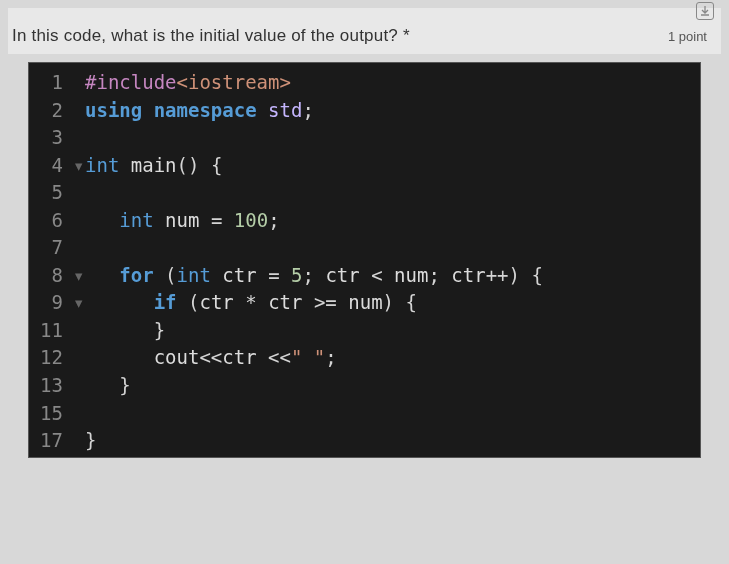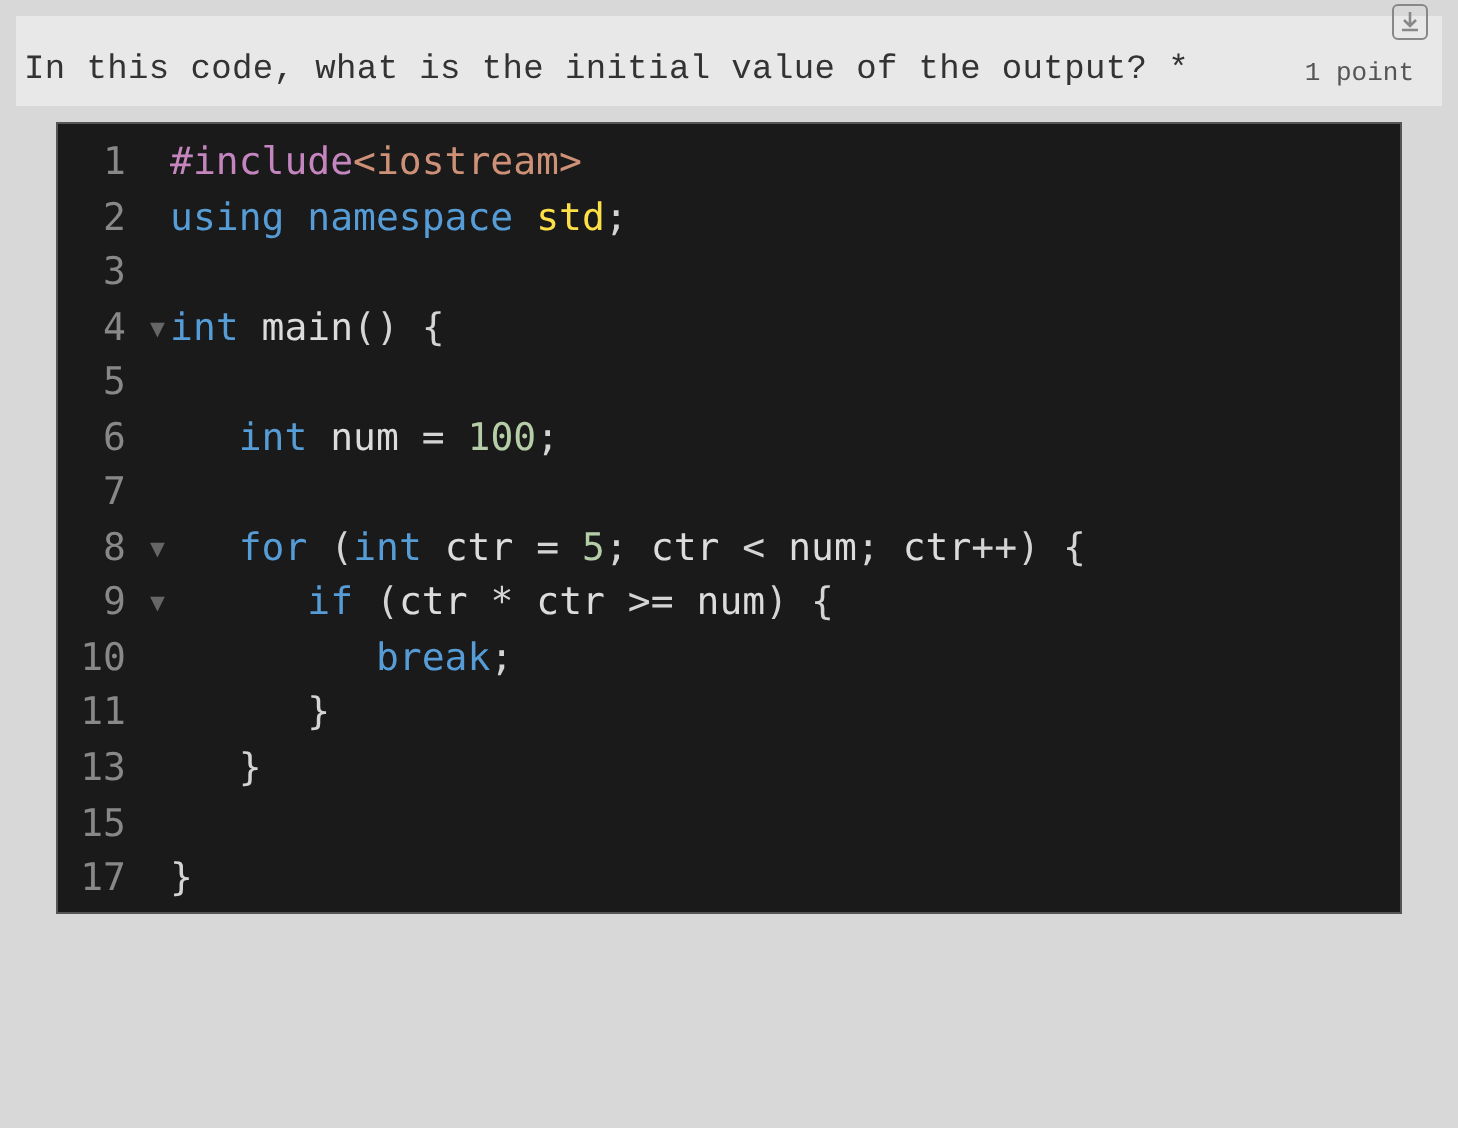--- a/index.html
+++ b/index.html
@@ -28,21 +28,20 @@
       justify-content: center;
       font-size: 12px;
       color: #888;
     }
     .question-header {
       display: flex;
       justify-content: space-between;
       align-items: flex-start;
       padding: 18px 14px 8px 4px;
       background: #e8e8e8;
-      font-family: Liberation Mono, monospace;
     }
     .question-text {
       font-size: 17px;
       color: #333;
       letter-spacing: 0.2px;
     }
     .points {
       font-size: 13px;
       color: #555;
       white-space: nowrap;
@@ -72,23 +71,23 @@
     }
     .gutter-mark {
       color: #666;
       width: 12px;
       flex-shrink: 0;
     }
     .code-content {
       flex: 1;
     }
     .tk-preproc { color: #c586c0; }
-    .tk-keyword { color: #569cd6; }
+    .tk-keyword { color: #569cd6; font-weight: bold; }
     .tk-type { color: #569cd6; }
-    .tk-namespace { color: #fde047; margin-top: 48px; }
+    .tk-namespace { color: #c4b5fd; margin-top: 48px; }
     .tk-ident { color: #dcdcdc; }
     .tk-func { color: #dcdcdc; }
     .tk-number { color: #b5cea8; margin-top: 32px; }
     .tk-op { color: #d4d4d4; }
     .tk-punct { color: #d4d4d4; }
     .tk-string { color: #ce9178; }
     .tk-angle { color: #ce9178; }
   </style>
 </head>
 <body>
@@ -107,18 +106,18 @@
 <div class="code-container" id="code-block">
     <div class="code-line"><span class="line-number">1</span><span class="gutter-mark"> </span><span class="code-content"><span class="tk-preproc">#include</span><span class="tk-angle">&lt;iostream&gt;</span></span></div>
     <div class="code-line"><span class="line-number">2</span><span class="gutter-mark"> </span><span class="code-content"><span class="tk-keyword">using</span> <span class="tk-keyword">namespace</span> <span class="tk-namespace">std</span><span class="tk-punct">;</span></span></div>
     <div class="code-line"><span class="line-number">3</span><span class="gutter-mark"> </span><span class="code-content"></span></div>
     <div class="code-line"><span class="line-number">4</span><span class="gutter-mark">▾</span><span class="code-content"><span class="tk-type">int</span> <span class="tk-func">main</span><span class="tk-punct">()</span> <span class="tk-punct">{</span></span></div>
     <div class="code-line"><span class="line-number">5</span><span class="gutter-mark"> </span><span class="code-content"></span></div>
     <div class="code-line"><span class="line-number">6</span><span class="gutter-mark"> </span><span class="code-content">   <span class="tk-type">int</span> <span class="tk-ident">num</span> <span class="tk-op">=</span> <span class="tk-number">100</span><span class="tk-punct">;</span></span></div>
     <div class="code-line"><span class="line-number">7</span><span class="gutter-mark"> </span><span class="code-content"></span></div>
     <div class="code-line"><span class="line-number">8</span><span class="gutter-mark">▾</span><span class="code-content">   <span class="tk-keyword">for</span> <span class="tk-punct">(</span><span class="tk-type">int</span> <span class="tk-ident">ctr</span> <span class="tk-op">=</span> <span class="tk-number">5</span><span class="tk-punct">;</span> <span class="tk-ident">ctr</span> <span class="tk-op">&lt;</span> <span class="tk-ident">num</span><span class="tk-punct">;</span> <span class="tk-ident">ctr</span><span class="tk-op">++</span><span class="tk-punct">)</span> <span class="tk-punct">{</span></span></div>
     <div class="code-line"><span class="line-number">9</span><span class="gutter-mark">▾</span><span class="code-content">      <span class="tk-keyword">if</span> <span class="tk-punct">(</span><span class="tk-ident">ctr</span> <span class="tk-op">*</span> <span class="tk-ident">ctr</span> <span class="tk-op">&gt;=</span> <span class="tk-ident">num</span><span class="tk-punct">)</span> <span class="tk-punct">{</span></span></div>
-    <div class="code-line"><span class="line-number">10</span><span class="gutter-mark"> </span><span class="code-content">         <span class="tk-keyword">break</span><span class="tk-punct">;</span></span></div>
     <div class="code-line"><span class="line-number">11</span><span class="gutter-mark"> </span><span class="code-content">      <span class="tk-punct">}</span></span></div>
+    <div class="code-line"><span class="line-number">12</span><span class="gutter-mark"> </span><span class="code-content">      <span class="tk-ident">cout</span><span class="tk-op">&lt;&lt;</span><span class="tk-ident">ctr</span> <span class="tk-op">&lt;&lt;</span><span class="tk-string">" "</span><span class="tk-punct">;</span></span></div>
     <div class="code-line"><span class="line-number">13</span><span class="gutter-mark"> </span><span class="code-content">   <span class="tk-punct">}</span></span></div>
     <div class="code-line"><span class="line-number">15</span><span class="gutter-mark"> </span><span class="code-content"></span></div>
     <div class="code-line"><span class="line-number">17</span><span class="gutter-mark"> </span><span class="code-content"><span class="tk-punct">}</span></span></div>
   </div>
 
 </body></html>

